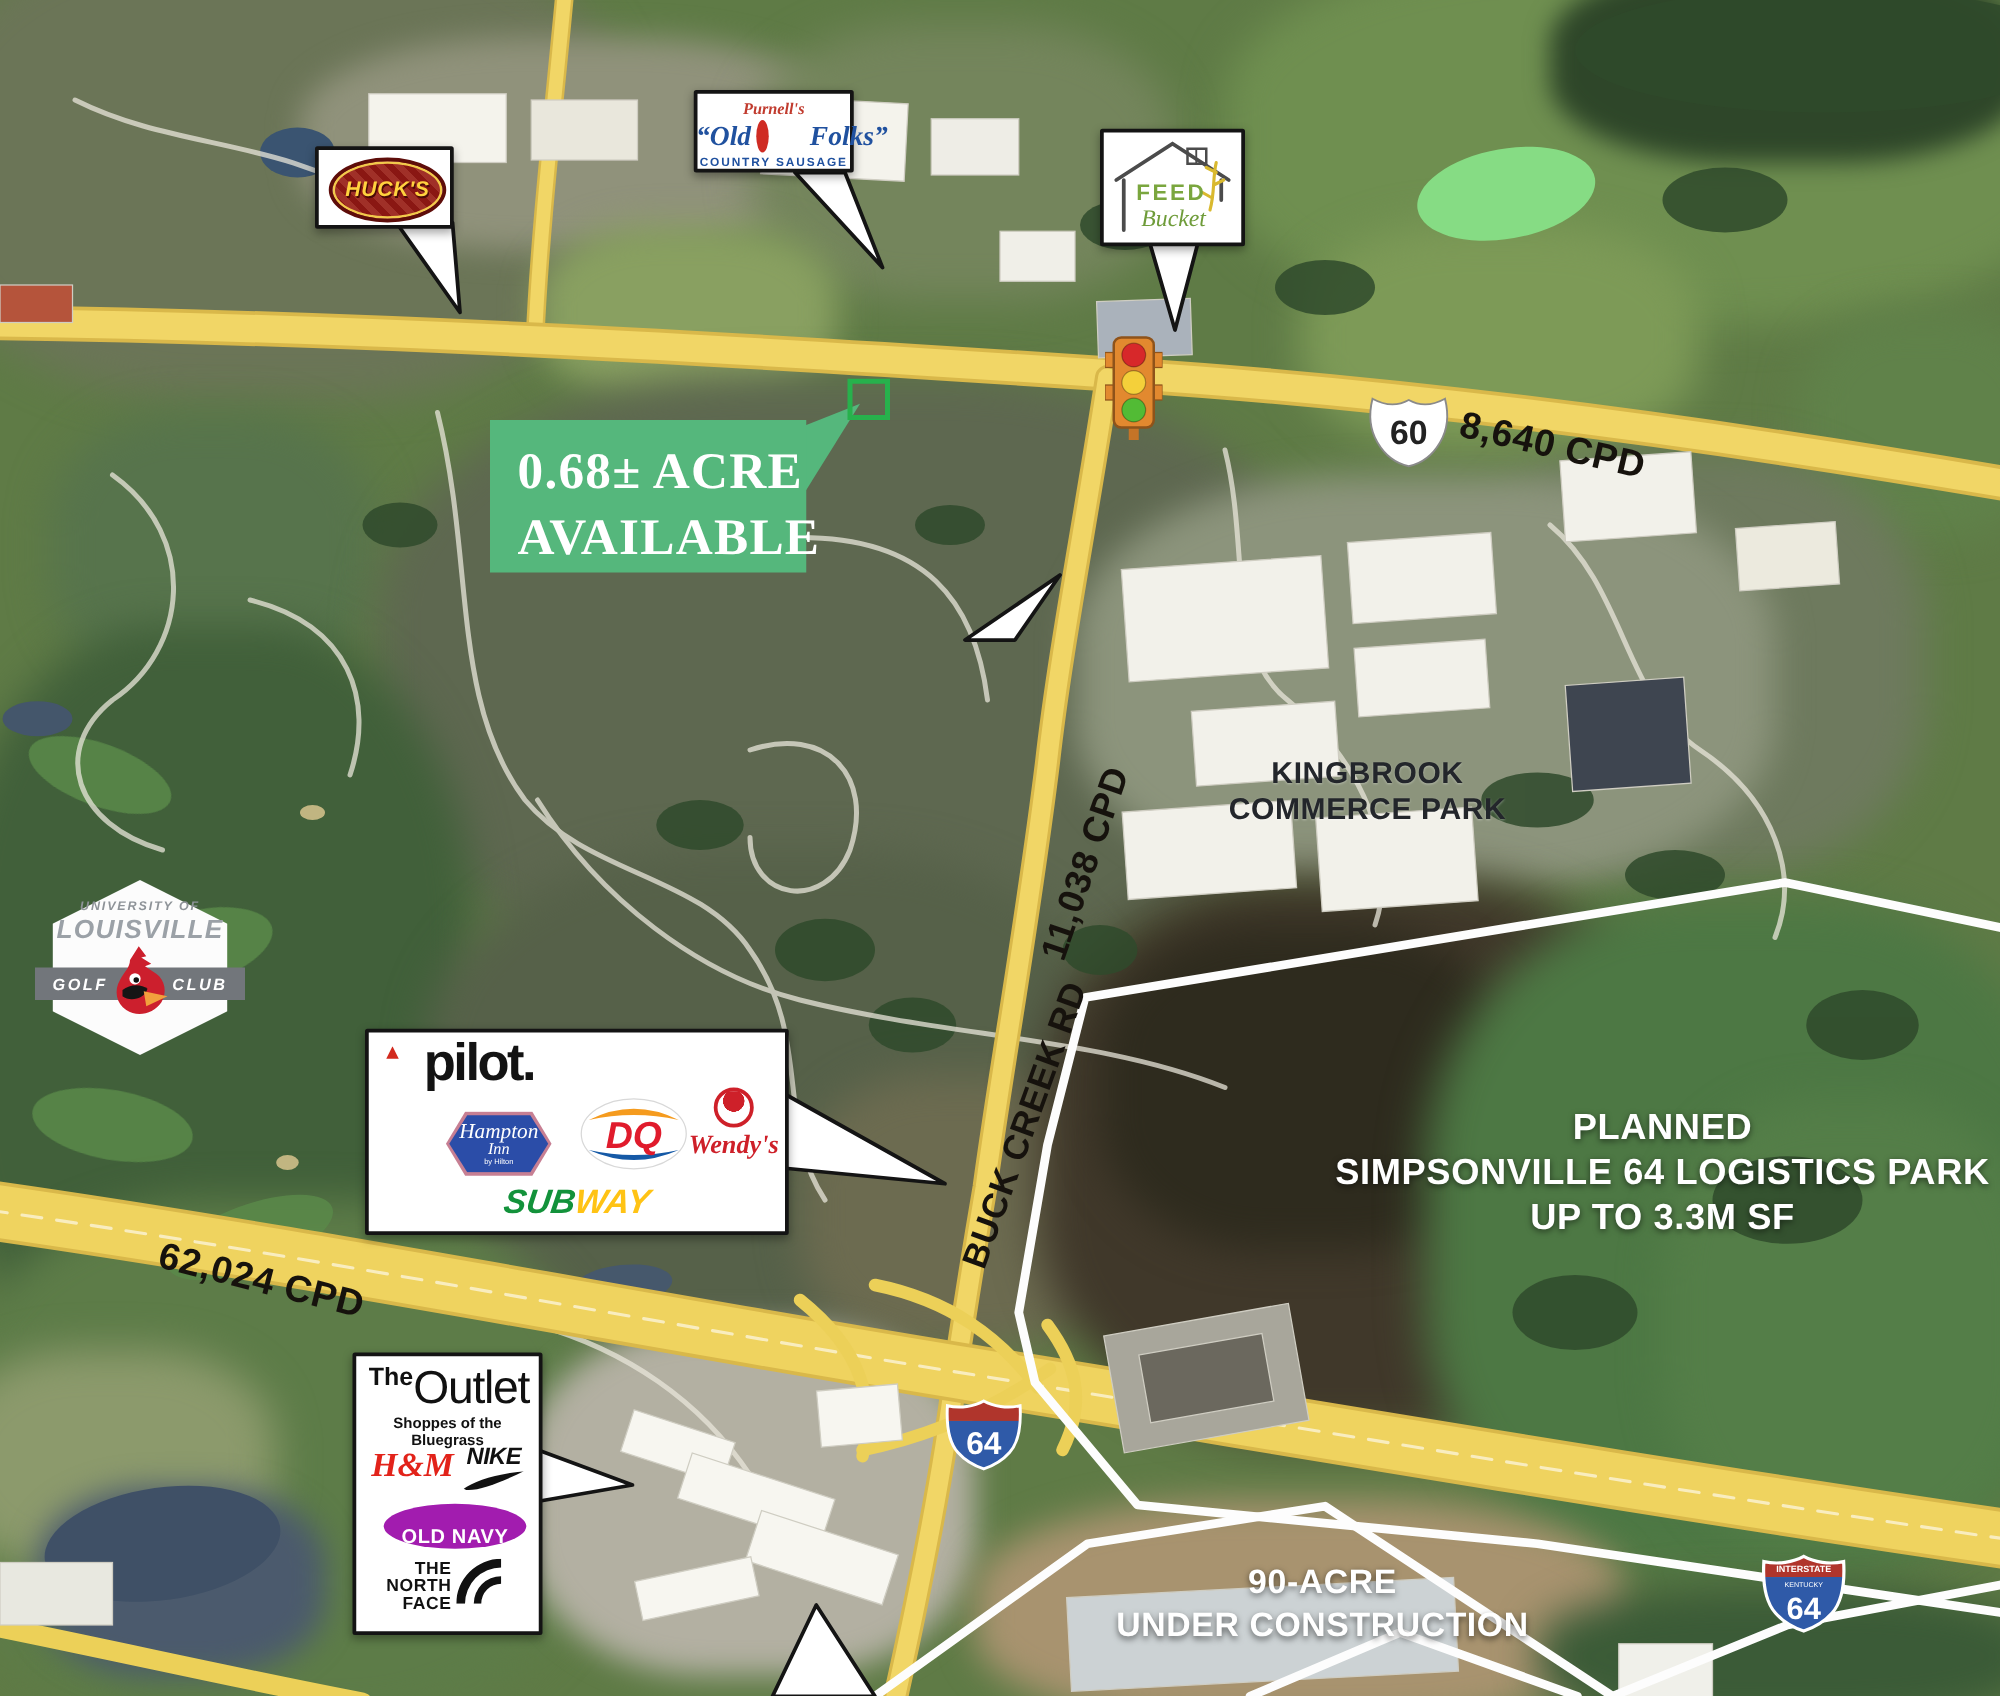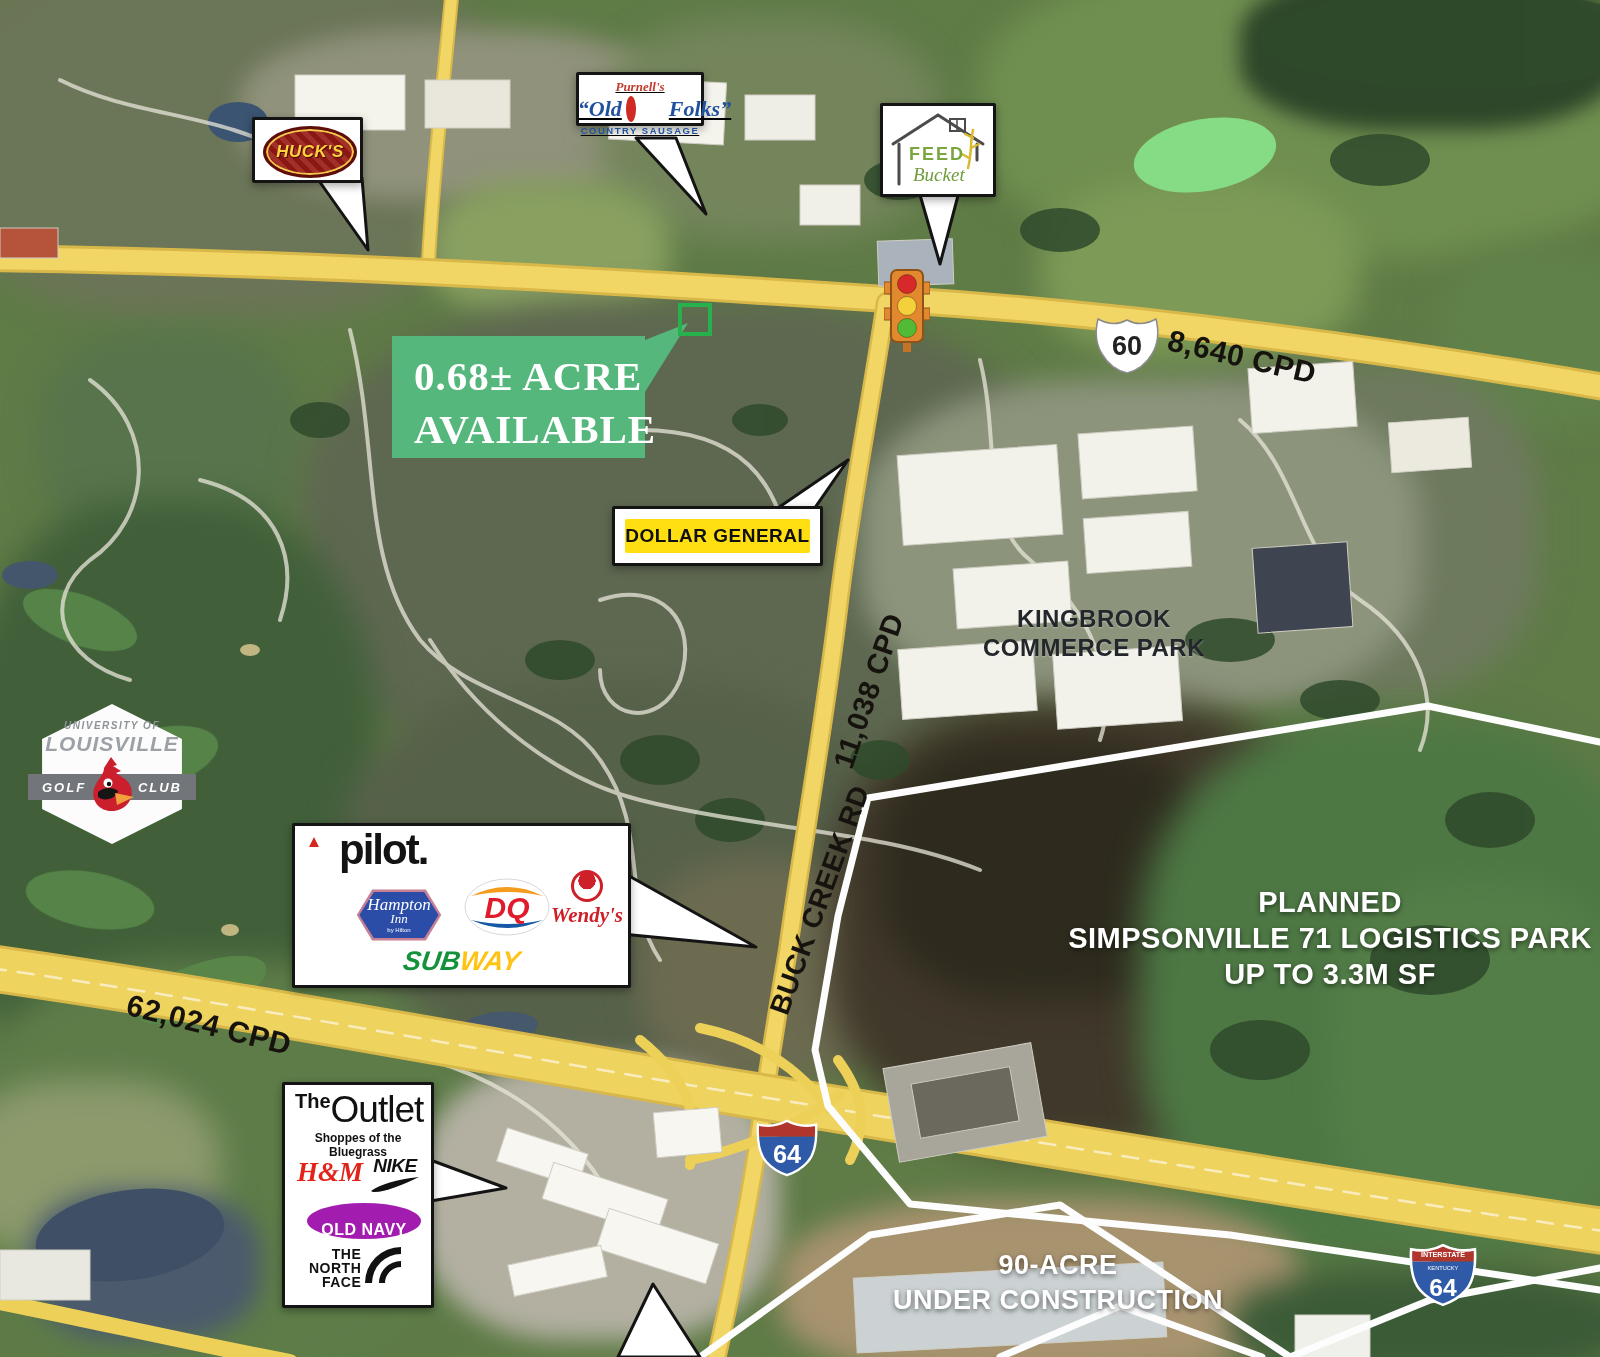--- a/index.html
+++ b/index.html
@@ -306,35 +306,35 @@
   <div class="roadlabel" style="left:869px;top:691px;font-size:29px;transform:translate(-50%,-50%) rotate(-71deg)">11,038 CPD</div>
   <div class="roadlabel" style="left:820px;top:900px;font-size:28px;transform:translate(-50%,-50%) rotate(-70deg)">BUCK CREEK RD</div>
   <div class="roadlabel" style="left:209px;top:1025px;font-size:30px;transform:translate(-50%,-50%) rotate(14deg)">62,024 CPD</div>
 
   <div class="darklabel" style="left:1094px;top:604px;font-size:24px;line-height:29px;text-align:center;transform:translateX(-50%)">
     <div>KINGBROOK</div>
     <div>COMMERCE PARK</div>
   </div>
   <div class="maplabel" style="left:1330px;top:884px;font-size:29px;line-height:36px;text-align:center;transform:translateX(-50%)">
     <div>PLANNED</div>
-    <div>SIMPSONVILLE 71 LOGISTICS PARK</div>
+    <div>SIMPSONVILLE 64 LOGISTICS PARK</div>
     <div>UP TO 3.3M SF</div>
   </div>
   <div class="maplabel" style="left:1058px;top:1248px;font-size:27px;line-height:35px;text-align:center;transform:translateX(-50%)">
     <div>90-ACRE</div>
     <div>UNDER CONSTRUCTION</div>
   </div>
 
   <div class="callout" style="left:252px;top:117px;width:105px;height:60px;">
     <div class="hucks-oval">
       <span>HUCK'S</span>
     </div>
   </div>
 
-  <div class="callout" style="left:576px;top:72px;width:128px;height:54px;padding-top:4px;box-sizing:border-box;text-decoration:underline;">
+  <div class="callout" style="left:555px;top:72px;width:128px;height:66px;padding-top:4px;box-sizing:border-box;">
     <div class="of-script">Purnell's</div>
     <div class="of-main">
       <span class="of-word">“Old</span>
       <span class="of-pig"></span>
       <span class="of-word">Folks”</span>
     </div>
     <div class="of-sub">COUNTRY SAUSAGE</div>
   </div>
 
   <div class="callout" style="left:880px;top:103px;width:110px;height:88px;">
@@ -342,25 +342,20 @@
       <path d="M6,36 L51,7 L96,36" fill="none" stroke="#4b4b4b" stroke-width="3" stroke-linecap="round"></path>
       <rect x="63" y="11" width="15" height="12" fill="none" stroke="#4b4b4b" stroke-width="2"></rect>
       <line x1="70" y1="11" x2="70" y2="23" stroke="#4b4b4b" stroke-width="1.5"></line>
       <path d="M12,36 L12,76 M90,36 L90,52" stroke="#4b4b4b" stroke-width="3" stroke-linecap="round"></path>
       <path d="M86,22 C83,34 85,46 81,60 M86,30 L78,26 M84,40 L92,36 M82,50 L75,46" stroke="#d9b92f" stroke-width="2.5" fill="none" stroke-linecap="round"></path>
       <text x="22" y="52" font-size="18" font-weight="800" letter-spacing="2" fill="#7aa63e" font-family="Liberation Sans, sans-serif">FEED</text>
       <text x="26" y="73" font-size="19" font-style="italic" fill="#6f9c3a" font-family="Liberation Serif, serif">Bucket</text>
     </svg>
   </div>
 
-  <div class="callout" style="left:612px;top:506px;width:205px;height:54px;">
-    <div class="dg-yellow">
-      <span>DOLLAR GENERAL</span>
-    </div>
-  </div>
 
   <div class="callout" style="left:292px;top:823px;width:333px;height:159px;">
     <svg class="abs" style="left:13px;top:11px" width="12" height="12" viewBox="0 0 12 12">
       <path d="M6,0 L11,10 L1,10 Z" fill="#d22a1e"></path>
     </svg>
     <div class="pilot-word">pilot.</div>
     <div class="hampton">
       <div class="hampton-in">
         <div class="h1">Hampton</div>
         <div class="h2">Inn</div>

